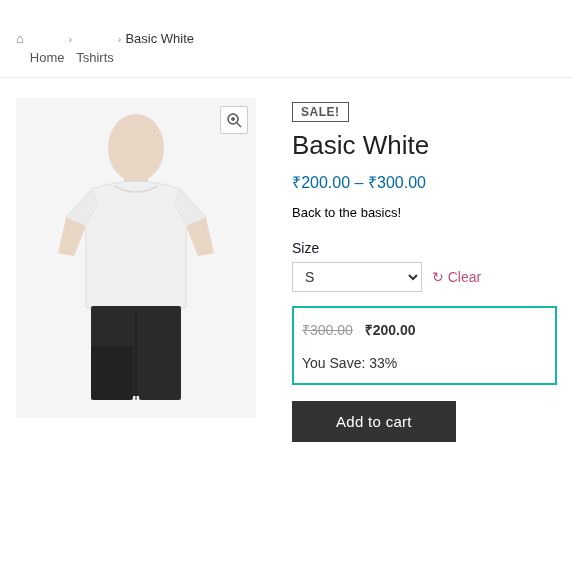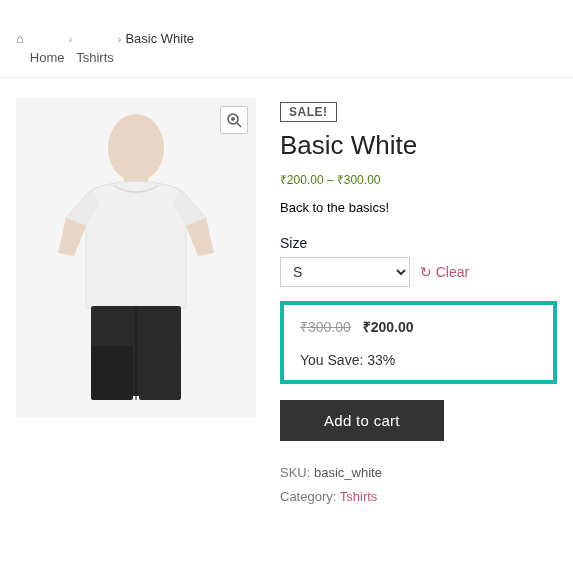--- a/index.html
+++ b/index.html
@@ -37,21 +37,21 @@
       font-size: 11px;
     }
     .breadcrumb-current {
       color: #333;
     }
 
     
     .product-container {
       display: flex;
       padding: 20px 16px;
-      gap: 24px;
+      gap: 36px;
     }
 
     
     .product-image-wrap {
       position: relative;
       width: 240px;
       flex-shrink: 0;
     }
     .product-image {
       width: 240px;
@@ -100,22 +100,22 @@
 
     .product-title {
       font-size: 26px;
       font-weight: 400;
       color: #222;
       margin-bottom: 10px;
       line-height: 1.2;
     }
 
     .product-price {
-      font-size: 12px;
-      color: #4d7c0f;
+      font-size: 16px;
+      color: #0369a1;
       margin-bottom: 12px;
     }
 
     .product-description {
       font-size: 13px;
       color: #000000;
       margin-bottom: 20px;
     }
 
     .size-label {
@@ -151,22 +151,22 @@
       font-size: 14px;
       text-decoration: none;
       cursor: pointer;
     }
     .clear-icon {
       font-size: 14px;
     }
 
     
     .price-box {
-      border: 4px solid #14b8a6;
-      padding: 12px 16px;
+      border: 2px solid #14b8a6;
+      padding: 12px 8px;
       margin-bottom: 16px;
       background: #fff;
     }
     .price-original {
       color: #999;
       text-decoration: line-through;
       font-size: 14px;
       margin-right: 8px;
     }
     .price-sale {
@@ -290,25 +290,15 @@
     <div class="price-box">
       <div>
         <span class="price-original">₹300.00</span>
         <span class="price-sale">₹200.00</span>
       </div>
       <div class="price-save">You Save: 33%</div>
     </div>
 
     <button class="add-to-cart-btn">Add to cart</button>
 
-    <div class="product-meta">
-      <div>
-        <span class="meta-label">SKU:</span>
-        <span> </span><span>basic_white</span>
-      </div>
-      <div>
-        <span class="meta-label">Category:</span>
-        <span> </span><a href="#">Tshirts</a>
-      </div>
-    </div>
 
   </div>
 </div>
 
 </body></html>

